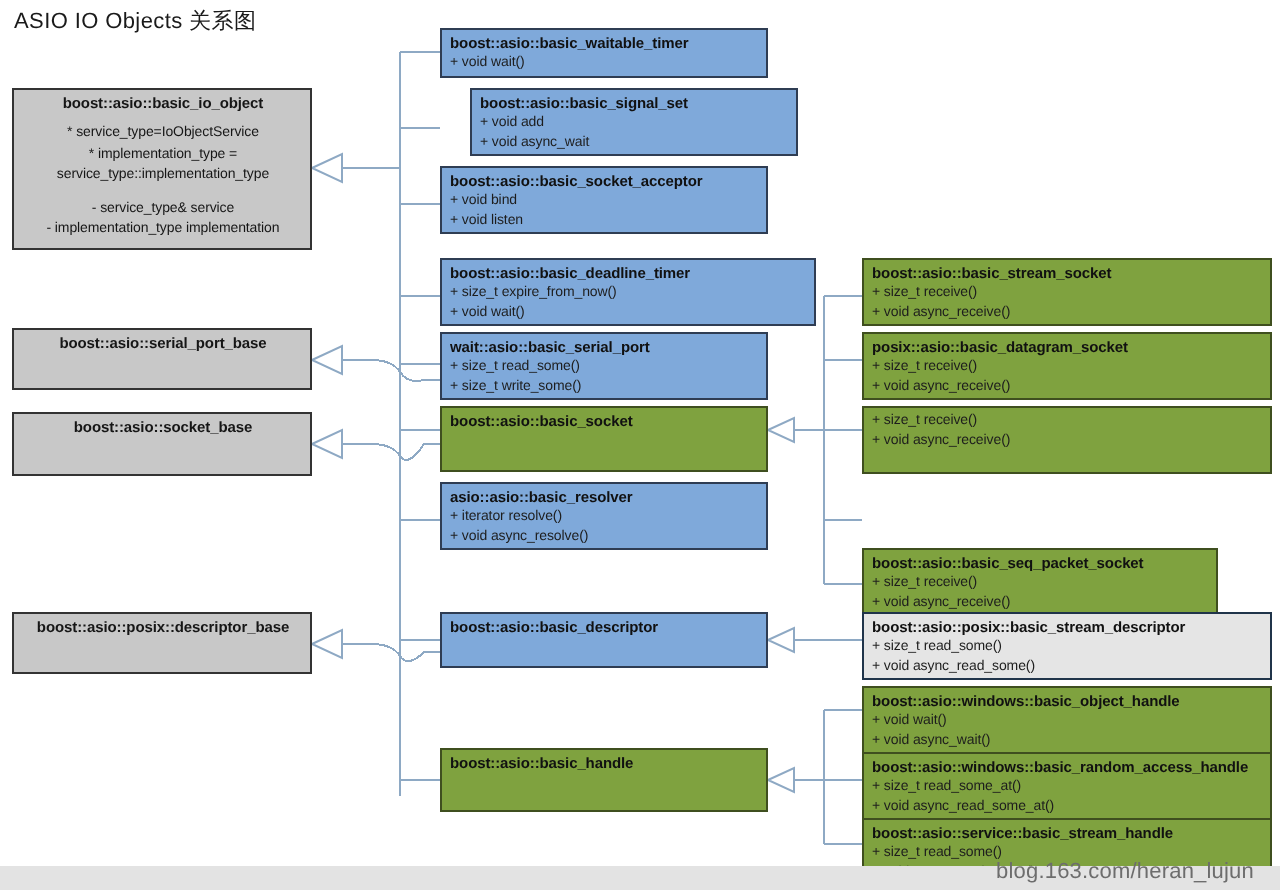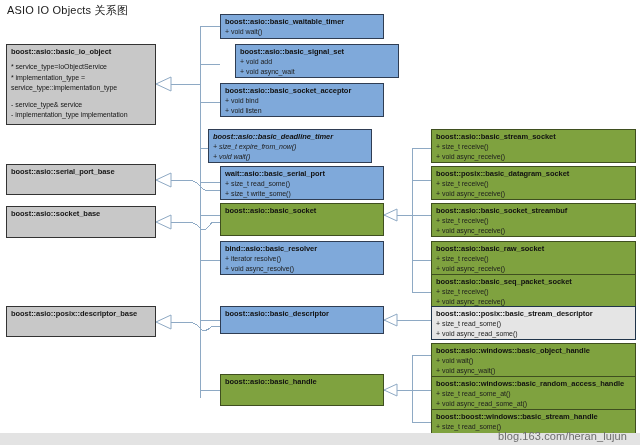--- a/index.html
+++ b/index.html
@@ -32,21 +32,21 @@
     letter-spacing:-0.05px;
   }
   .node .mem{
     font-size:7px;color:#1d1d1d;line-height:9.5px;
     white-space:nowrap;letter-spacing:-0.05px;
   }
   .gray  {background:#c8c8c8;border-color:#333;}
   .blue  {background:#7fa9da;border-color:#2f3d53;}
   .blue2 {background:#e5e5e5;border-color:#20344a;}
   .green {background:#7fa23f;border-color:#3f4f1f;}
-  .gray .nm,.gray .mem{color:#161616;}
+  .gray .nm,.gray .mem{color:#161616;text-align:center;}
 
   .bigbox .mem{line-height:10.5px;}
 
   .footer-strip{
     position:absolute;left:0;top:433px;width:640px;height:12px;
     background:#e3e3e3;
   }
   .watermark{
     position:absolute;left:498px;top:430px;
     font-size:11px;color:#6d6d6d;white-space:nowrap;
@@ -140,75 +140,69 @@
     <div class="mem">+ void add</div>
     <div class="mem">+ void async_wait</div>
   </div>
 
   <div class="node blue" style="left:220px;top:83px;width:164px;height:34px;">
     <div class="nm">boost::asio::basic_socket_acceptor</div>
     <div class="mem">+ void bind</div>
     <div class="mem">+ void listen</div>
   </div>
 
-  <div class="node blue" style="left:208px;top:129px;width:164px;height:34px;font-style:italic;">
+  <div class="node blue" style="left:220px;top:129px;width:188px;height:34px;">
     <div class="nm">boost::asio::basic_deadline_timer</div>
     <div class="mem">+ size_t expire_from_now()</div>
     <div class="mem">+ void wait()</div>
   </div>
 
   <div class="node blue" style="left:220px;top:166px;width:164px;height:34px;">
     <div class="nm">wait::asio::basic_serial_port</div>
     <div class="mem">+ size_t read_some()</div>
     <div class="mem">+ size_t write_some()</div>
   </div>
 
   <div class="node green" style="left:220px;top:203px;width:164px;height:33px;">
     <div class="nm">boost::asio::basic_socket</div>
   </div>
 
   <div class="node blue" style="left:220px;top:241px;width:164px;height:34px;">
-    <div class="nm">bind::asio::basic_resolver</div>
+    <div class="nm">asio::asio::basic_resolver</div>
     <div class="mem">+ iterator resolve()</div>
     <div class="mem">+ void async_resolve()</div>
   </div>
 
   <div class="node blue" style="left:220px;top:306px;width:164px;height:28px;">
     <div class="nm">boost::asio::basic_descriptor</div>
   </div>
 
   <div class="node green" style="left:220px;top:374px;width:164px;height:32px;">
     <div class="nm">boost::asio::basic_handle</div>
   </div>
 
   <div class="node green" style="left:431px;top:129px;width:205px;height:34px;">
     <div class="nm">boost::asio::basic_stream_socket</div>
     <div class="mem">+ size_t receive()</div>
     <div class="mem">+ void async_receive()</div>
   </div>
 
   <div class="node green" style="left:431px;top:166px;width:205px;height:34px;">
-    <div class="nm">boost::posix::basic_datagram_socket</div>
+    <div class="nm">posix::asio::basic_datagram_socket</div>
     <div class="mem">+ size_t receive()</div>
     <div class="mem">+ void async_receive()</div>
   </div>
 
   <div class="node green" style="left:431px;top:203px;width:205px;height:34px;">
-    <div class="nm">boost::asio::basic_socket_streambuf</div>
-    <div class="mem">+ size_t receive()</div>
-    <div class="mem">+ void async_receive()</div>
-  </div>
-
-  <div class="node green" style="left:431px;top:241px;width:205px;height:34px;">
-    <div class="nm">boost::asio::basic_raw_socket</div>
-    <div class="mem">+ size_t receive()</div>
-    <div class="mem">+ void async_receive()</div>
-  </div>
-
-  <div class="node green" style="left:431px;top:274px;width:205px;height:34px;">
+    <div class="mem">+ size_t receive()</div>
+    <div class="mem">+ void async_receive()</div>
+  </div>
+
+
+  <div class="node green" style="left:431px;top:274px;width:178px;height:34px;">
     <div class="nm">boost::asio::basic_seq_packet_socket</div>
     <div class="mem">+ size_t receive()</div>
     <div class="mem">+ void async_receive()</div>
   </div>
 
   <div class="node blue2" style="left:431px;top:306px;width:205px;height:34px;">
     <div class="nm">boost::asio::posix::basic_stream_descriptor</div>
     <div class="mem">+ size_t read_some()</div>
     <div class="mem">+ void async_read_some()</div>
   </div>
@@ -219,21 +213,21 @@
     <div class="mem">+ void async_read_some_at()</div>
   </div>
 
   <div class="node green" style="left:431px;top:343px;width:205px;height:34px;">
     <div class="nm">boost::asio::windows::basic_object_handle</div>
     <div class="mem">+ void wait()</div>
     <div class="mem">+ void async_wait()</div>
   </div>
 
   <div class="node green" style="left:431px;top:409px;width:205px;height:34px;">
-    <div class="nm">boost::boost::windows::basic_stream_handle</div>
+    <div class="nm">boost::asio::service::basic_stream_handle</div>
     <div class="mem">+ size_t read_some()</div>
     <div class="mem">+ void async_read_some()</div>
   </div>
 
   <div class="footer-strip"></div>
   <div class="watermark">blog.163.com/heran_lujun</div>
 
 </div>
 
 </body></html>

